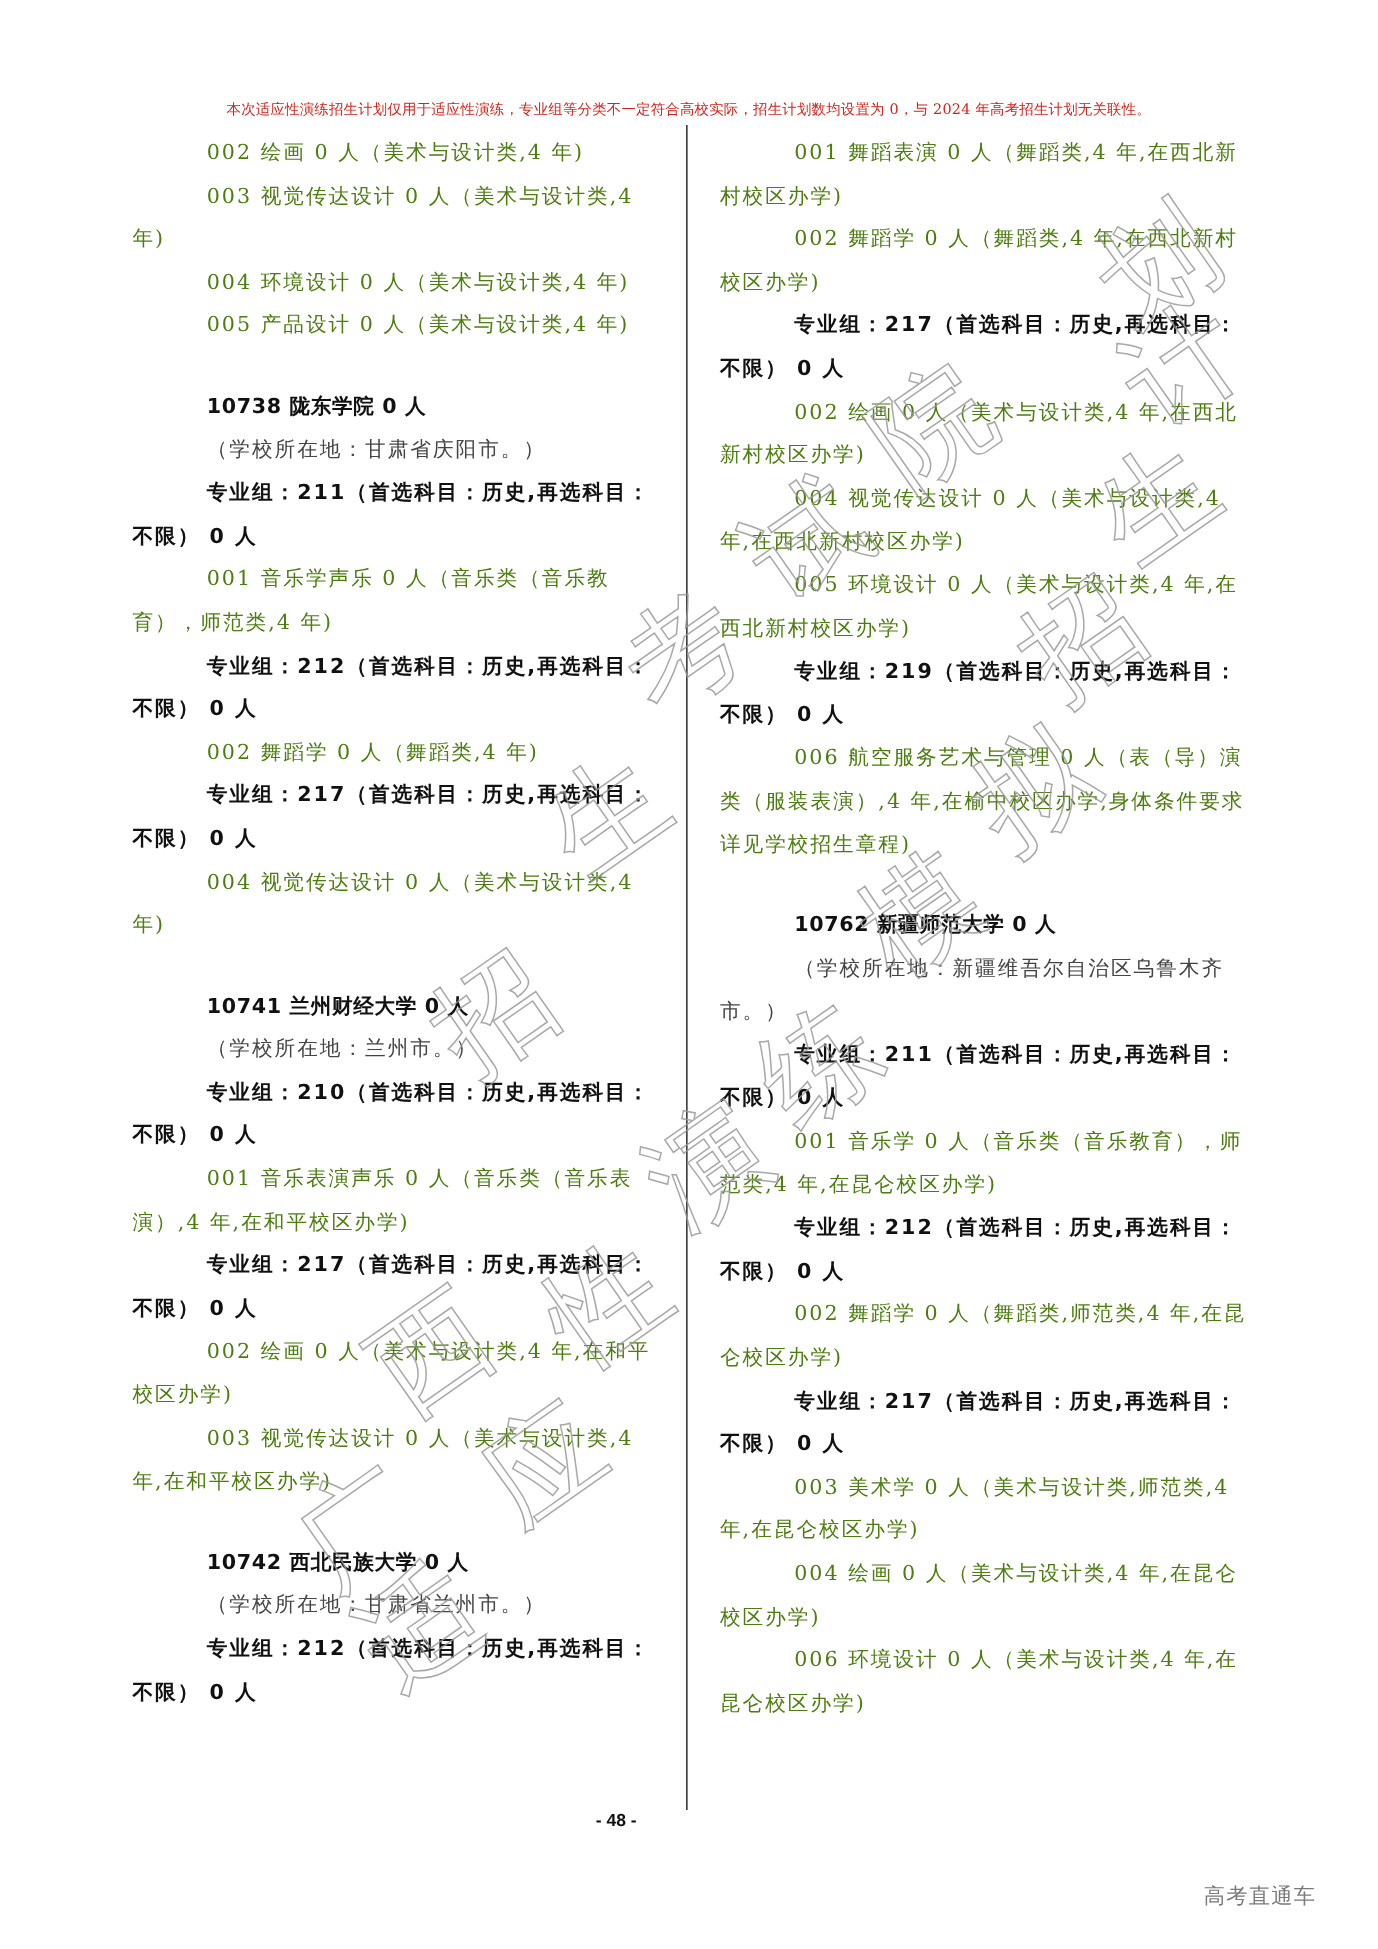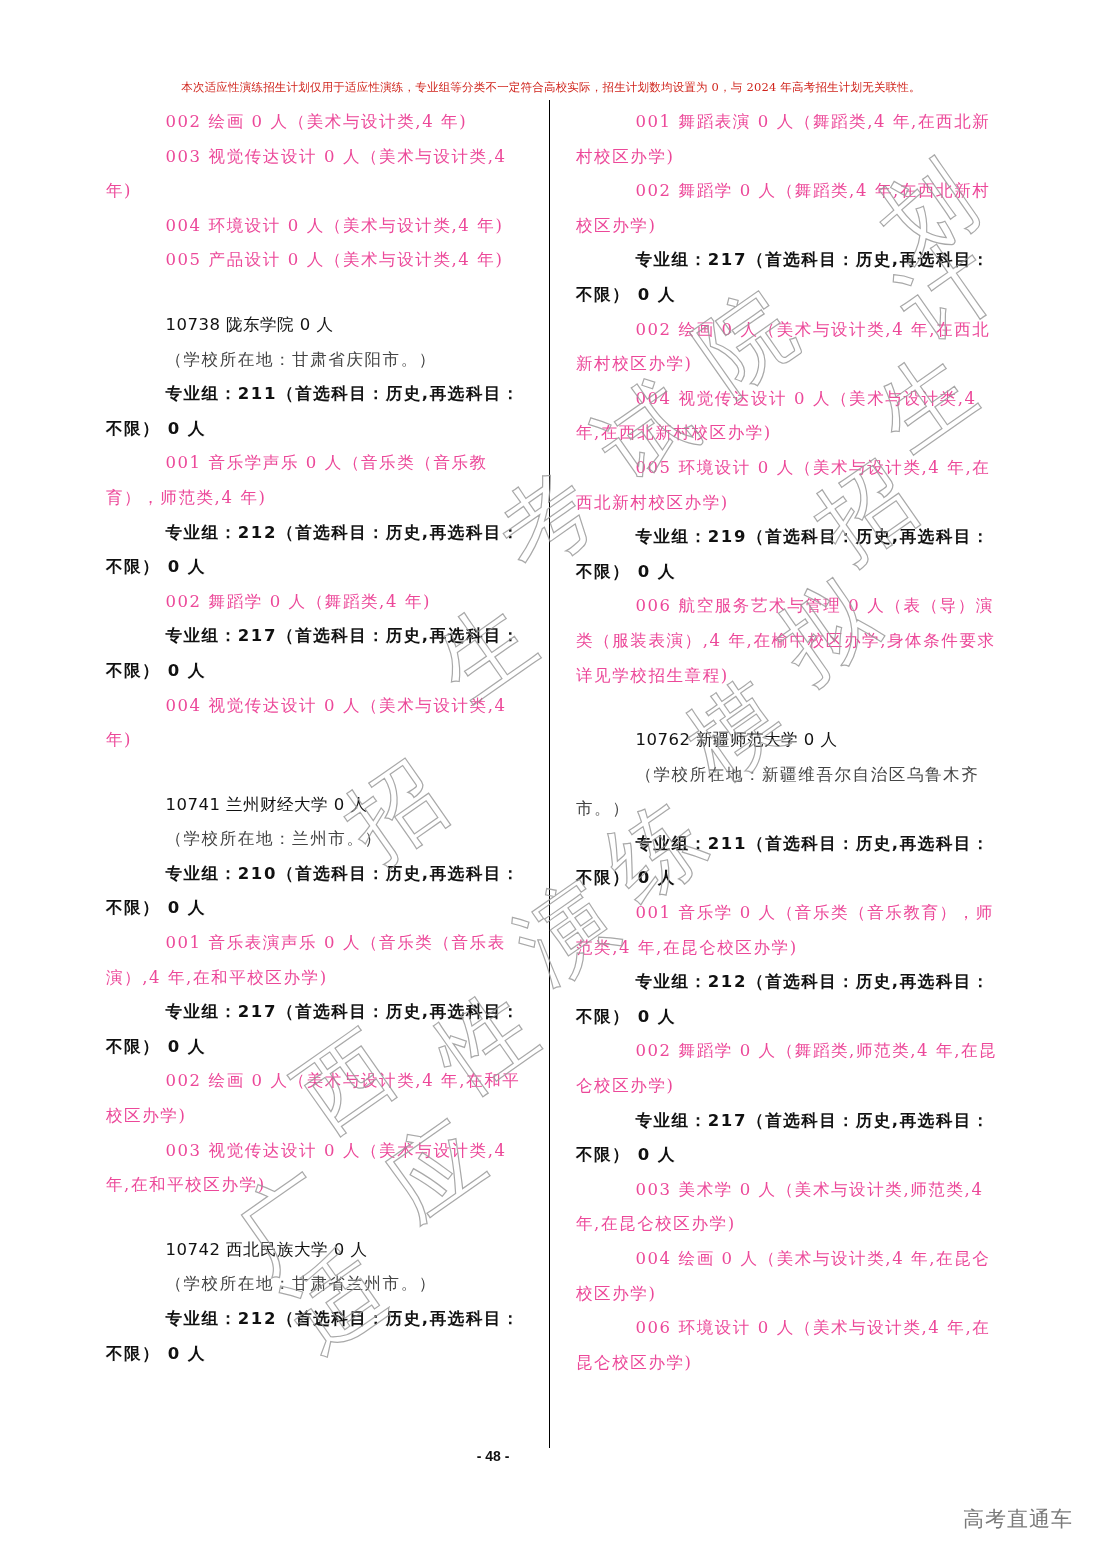--- a/index.html
+++ b/index.html
@@ -4,27 +4,27 @@
 <style>
   html, body { margin: 0; padding: 0; background: #ffffff; }
   body { width: 1102px; height: 1559px; position: relative; overflow: hidden;
          font-family: "DejaVu Serif", "Liberation Serif", serif; color: #2a2a2a; }
   .notice { position: absolute; top: 80px; left: 0; width: 1102px; text-align: center;
             font-size: 11.5px; color: #d0241c; letter-spacing: 0.2px; }
   .col { position: absolute; top: 105px; width: 425px; }
   .col.left { left: 106px; }
   .col.right { left: 576px; }
   .divider { position: absolute; left: 549px; top: 100px; width: 1px; height: 1348px; background: #000; }
-  .school { font-size: 16.5px; line-height: 34.6px; font-weight: normal; text-indent: 3.6em; margin: 30px 0 0 0; color: #111; font-family: "DejaVu Sans", "Liberation Sans", sans-serif; letter-spacing: 0.5px;}
+  .school { font-size: 16.5px; line-height: 34.6px; font-weight: bold; text-indent: 3.6em; margin: 30px 0 0 0; color: #111; font-family: "DejaVu Sans", "Liberation Sans", sans-serif; letter-spacing: 0.5px;}
   .school.first { margin-top: 30px; }
   .loc { font-size: 16.5px; line-height: 34.6px; letter-spacing: 1.6px; text-indent: 3.6em; margin: 0; color: #444; }
   .group { font-size: 16.5px; line-height: 34.6px; font-weight: bold; text-indent: 3.6em; margin: 0; color: #111; letter-spacing: 1.6px; font-family: "DejaVu Sans", "Liberation Sans", sans-serif;}
-  .major { font-size: 16.5px; line-height: 34.6px; letter-spacing: 1.6px; text-indent: 3.6em; margin: 0; color: #ec4899; }
+  .major { font-size: 16.5px; line-height: 34.6px; letter-spacing: 1.6px; text-indent: 3.6em; margin: 0; color: #4d7c0f; }
   .page-number { position: absolute; top: 1448px; left: 0; width: 986px; text-align: center; font-size: 14px; font-weight: bold; color: #111; font-family: "Liberation Sans", sans-serif; }
-  .brand { position: absolute; top: 1505px; left: 963px; font-size: 21px; color: #7a7a7a; font-family: "DejaVu Sans", sans-serif; letter-spacing: 1px; }
+  .brand { position: absolute; top: 1505px; left: 963px; font-size: 17px; color: #7a7a7a; font-family: "DejaVu Sans", sans-serif; letter-spacing: 1px; }
   .watermark { position: absolute; left: 180px; top: 150px; width: 800px; height: 1150px; pointer-events: none; }
   .wm-char { position: absolute; font-size: 92px; color: transparent; -webkit-text-stroke: 1.2px #9a9a9a; font-family: "DejaVu Sans", sans-serif; transform: rotate(-35deg); opacity: 0.85; }
 </style>
 </head>
 <body>
 
 <div class="notice">本次适应性演练招生计划仅用于适应性演练，专业组等分类不一定符合高校实际，招生计划数均设置为 0，与 2024 年高考招生计划无关联性。</div>
 
 <div class="divider"></div>
 

